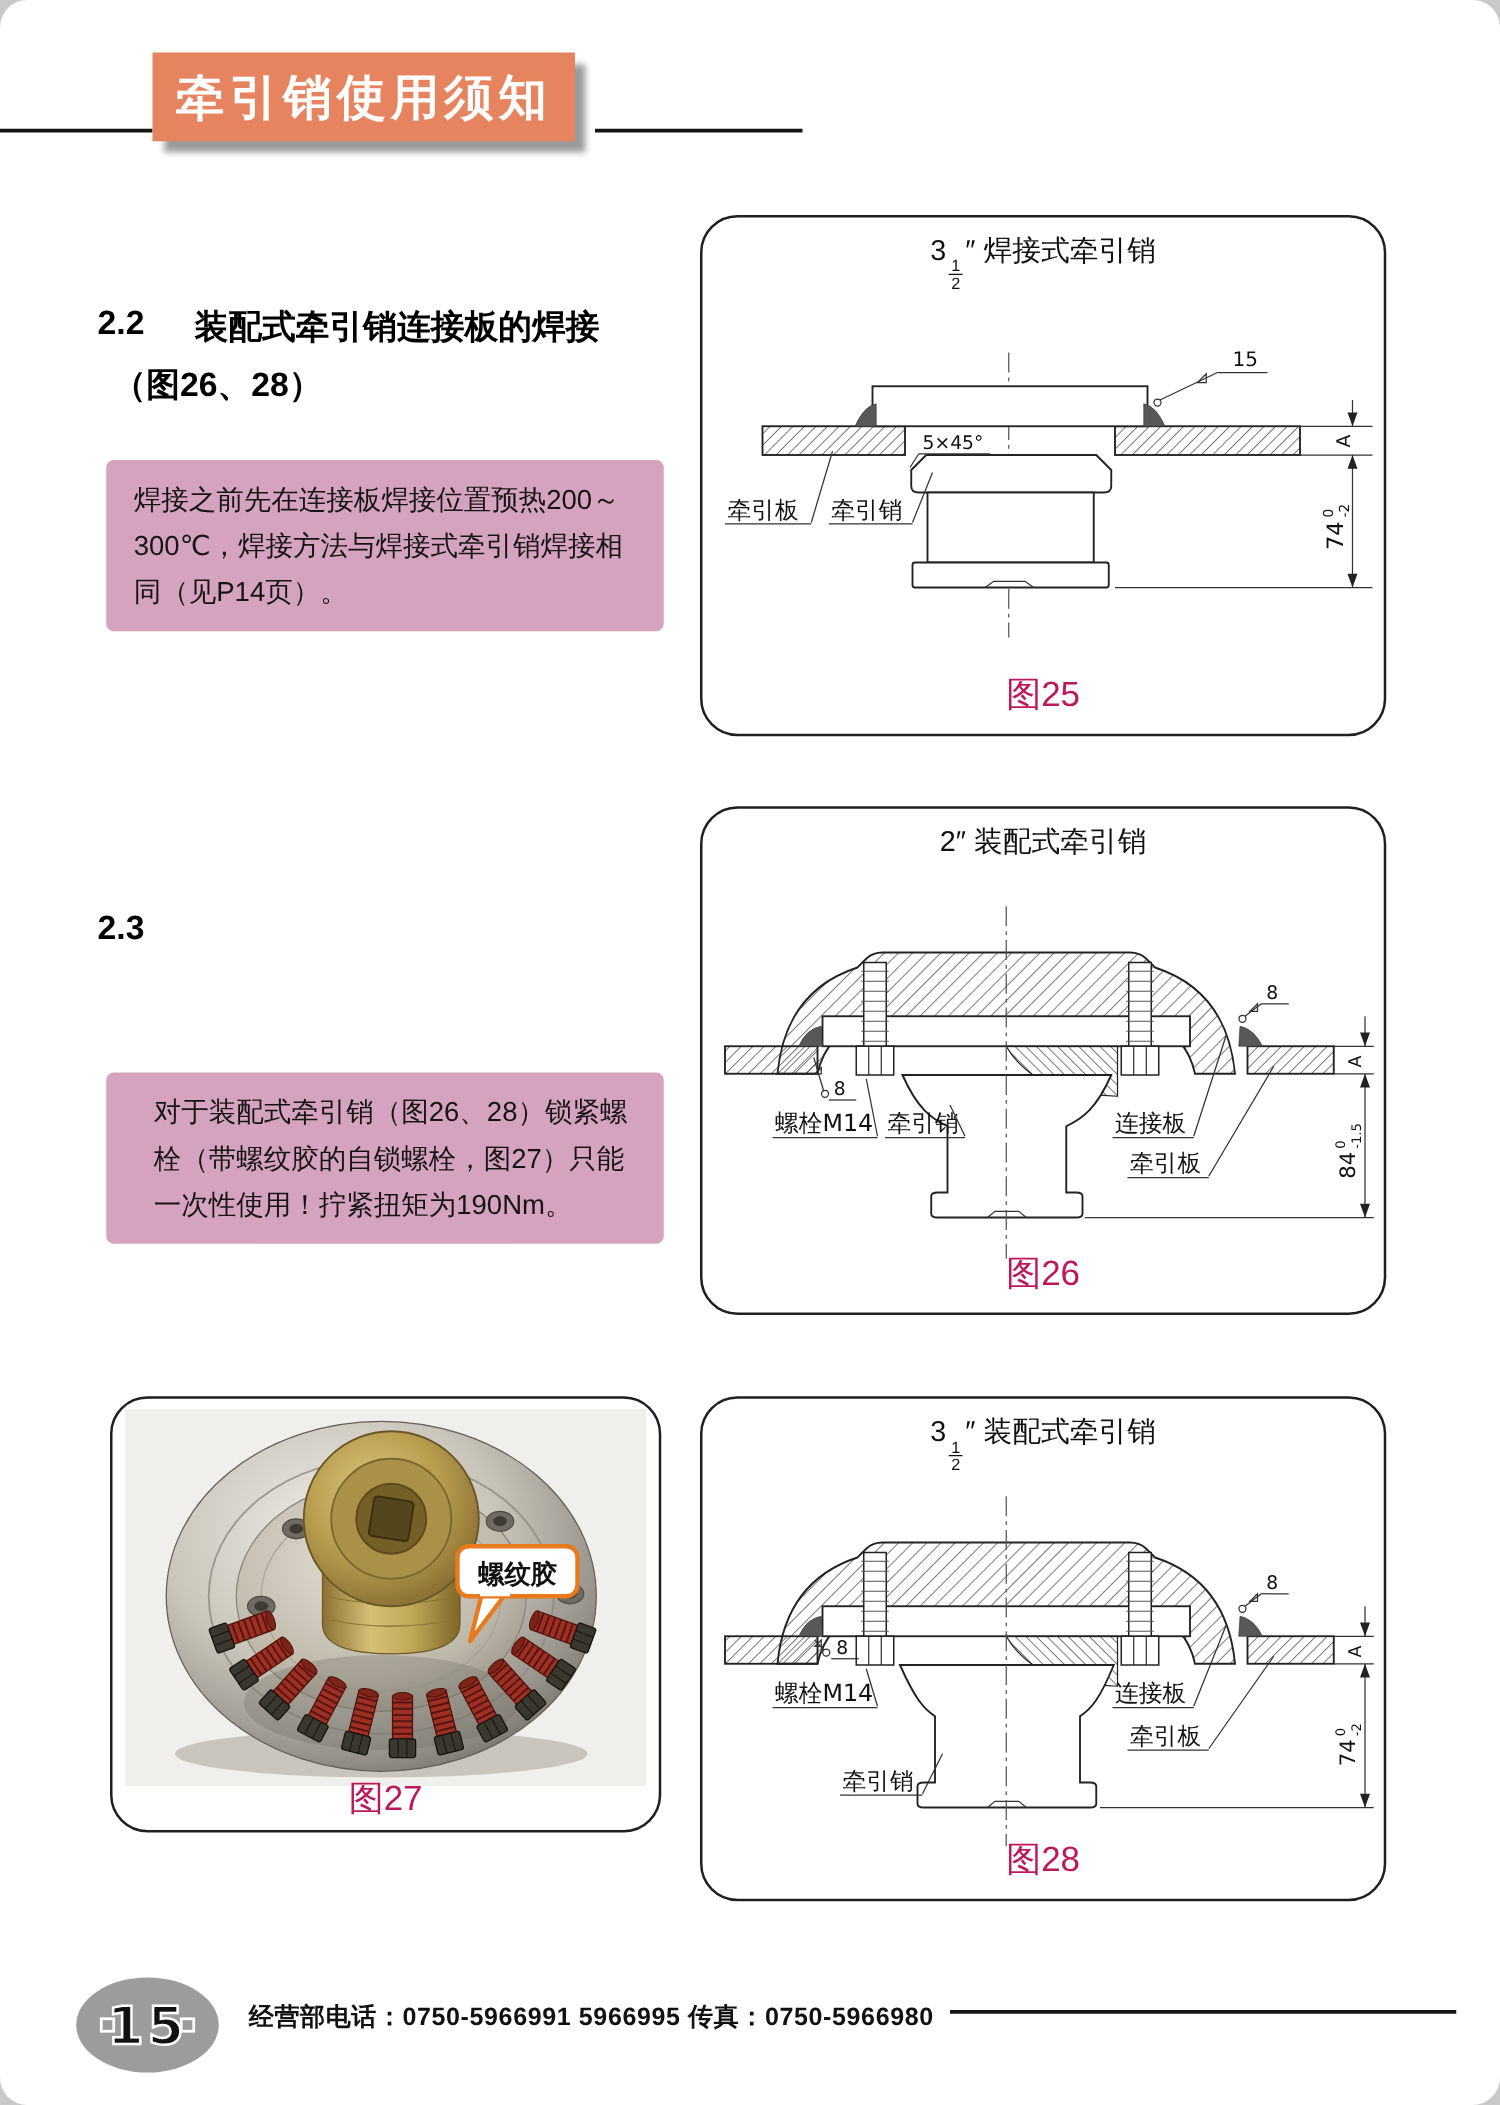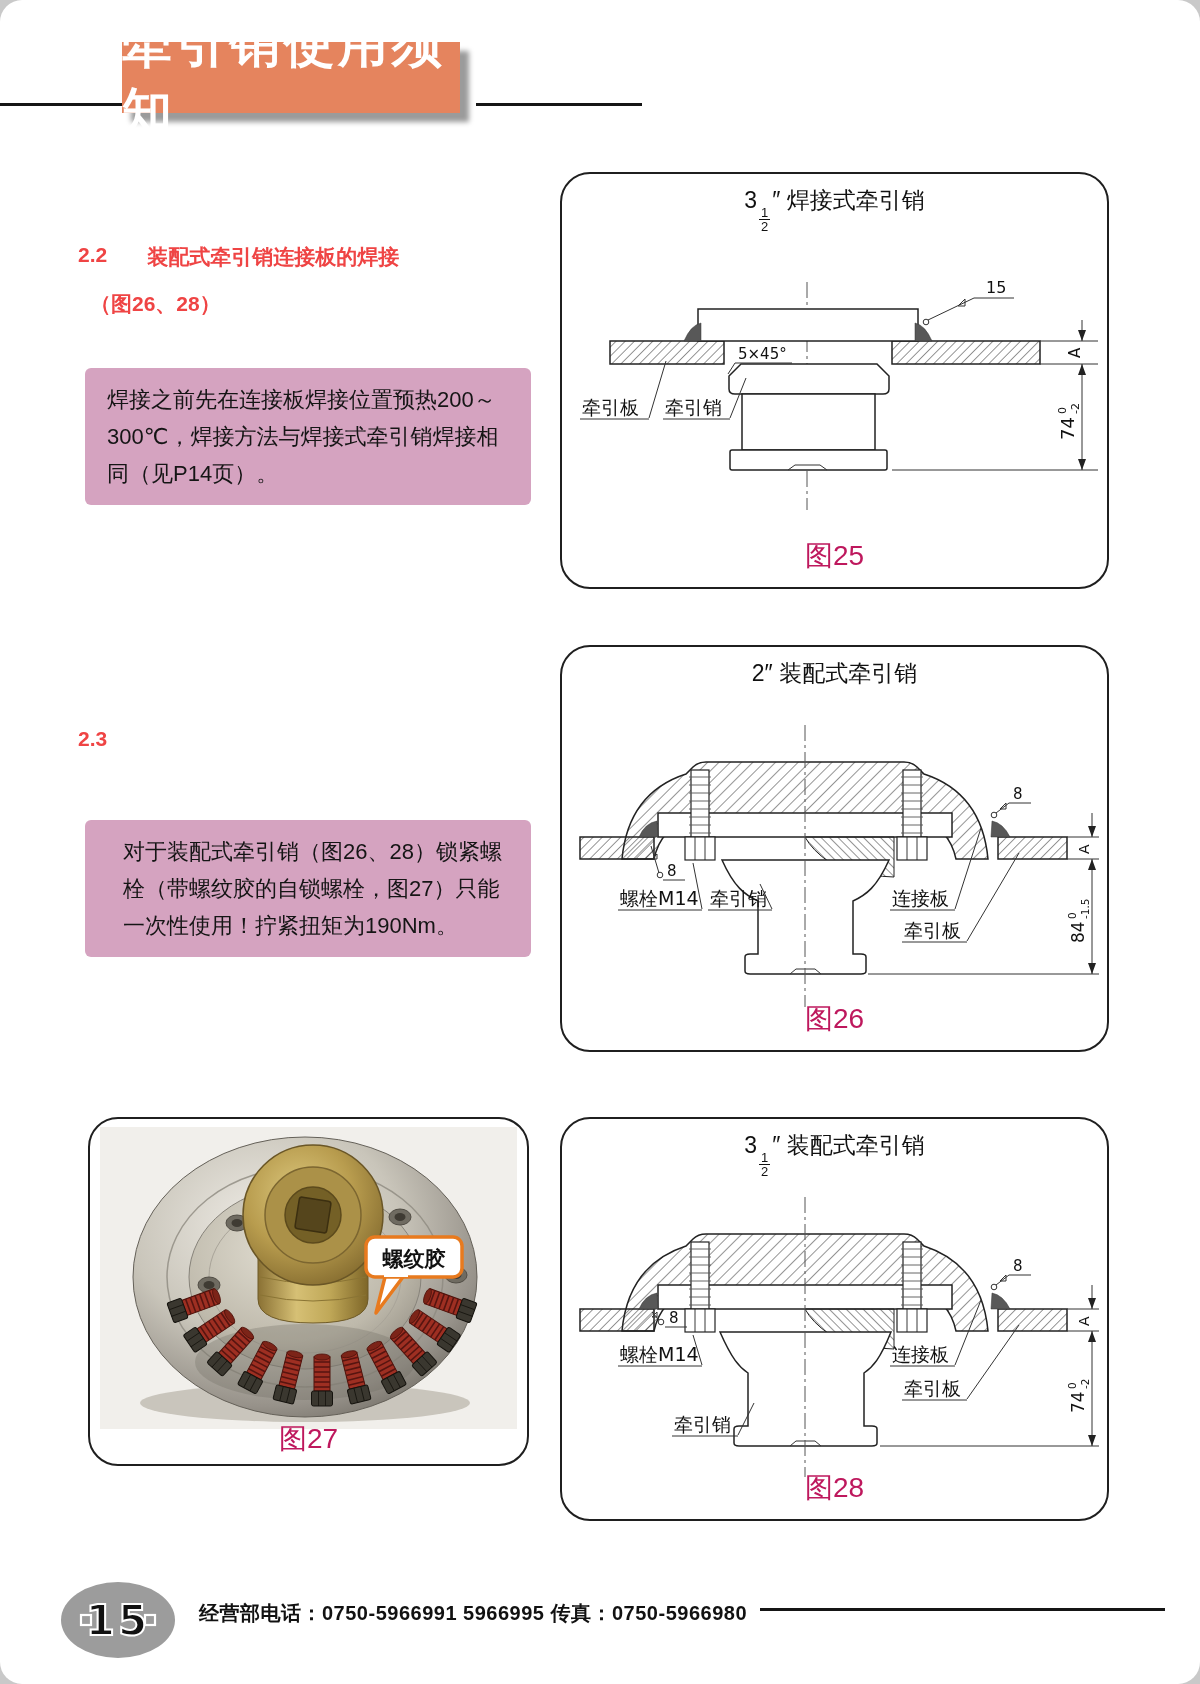--- a/index.html
+++ b/index.html
@@ -1,22 +1,22 @@
 <!DOCTYPE html>
 <html><head>
 <meta charset="utf-8">
 <style>
   html,body{margin:0;padding:0;background:#c9c9c9;}
   .page{position:relative;width:1200px;height:1684px;background:#ffffff;border-radius:22px;overflow:hidden;
         font-family:"Liberation Sans","DejaVu Sans",sans-serif;color:#111;}
   .rule{position:absolute;height:3px;background:#151515;}
   .banner{position:absolute;left:122px;top:42px;width:338px;height:71px;background:#E5845E;
           box-shadow:9px 9px 5px #9b9b9b;display:flex;align-items:center;justify-content:center;}
-  .banner span{color:#fff;font-size:50px;font-weight:700;letter-spacing:4px;}
-  .heading{position:absolute;font-size:21px;font-weight:700;color:#ef4444;display:flex;gap:40px;}
+  .banner span{color:#fff;font-size:39px;font-weight:700;letter-spacing:4px;}
+  .heading{position:absolute;font-size:27px;font-weight:700;color:#000000;display:flex;gap:40px;}
   .note{position:absolute;left:85px;width:446px;background:#D5A3C0;border-radius:6px;
         padding:13px 22px;font-size:22px;line-height:37px;color:#151515;box-sizing:border-box;}
   .fig-box{position:absolute;background:#fff;border:2px solid #1f1f1f;border-radius:30px;}
   .fig-title{position:absolute;top:11px;left:0;width:100%;text-align:center;font-size:23px;color:#111;}
   .fig-title .frac{display:inline-flex;flex-direction:column;vertical-align:-9px;line-height:1;
                    font-size:13px;margin:0 2px;text-align:center;}
   .fig-title .fn{border-bottom:1.5px solid #111;padding:0 2px;}
   .fig-title .fd{padding:0 2px;}
   .fig-caption{position:absolute;bottom:12px;left:0;width:100%;text-align:center;font-size:28px;color:#be185d;}
   .fig-svg{position:absolute;left:0;top:0;width:100%;height:100%;}
@@ -93,21 +93,21 @@
   <div class="heading" style="left:90px;top:290px;">
     <span>（图26、28）</span>
   </div>
   <div class="note" style="top:368px;">
     <span>焊接之前先在连接板焊接位置预热200～300℃，焊接方法与焊接式牵引销焊接相同（见P14页）。</span>
   </div>
 
   <div class="heading" style="left:78px;top:727px;gap:33px;">
     <span>2.3</span>
   </div>
-  <div class="note" style="top:820px;padding-left:38px;">
+  <div class="note" style="top:858px;padding-left:38px;">
     <span>对于装配式牵引销（图26、28）锁紧螺栓（带螺纹胶的自锁螺栓，图27）只能一次性使用！拧紧扭矩为190Nm。</span>
   </div>
 
   <div class="fig-box" style="left:560px;top:172px;width:545px;height:413px;">
     <svg class="fig-svg" viewBox="0 0 545 413">
       <line class="cl" x1="245" y1="108" x2="245" y2="336"></line>
       <rect x="48" y="167" width="114" height="23" fill="url(#hA)" stroke="#222" stroke-width="1.5"></rect>
       <rect x="330" y="167" width="148" height="23" fill="url(#hA)" stroke="#222" stroke-width="1.5"></rect>
       <rect class="edge" x="136" y="135" width="220" height="32"></rect>
       <path class="bead" d="M122,167 Q129,151 139,149 L139,167 Z"></path>

